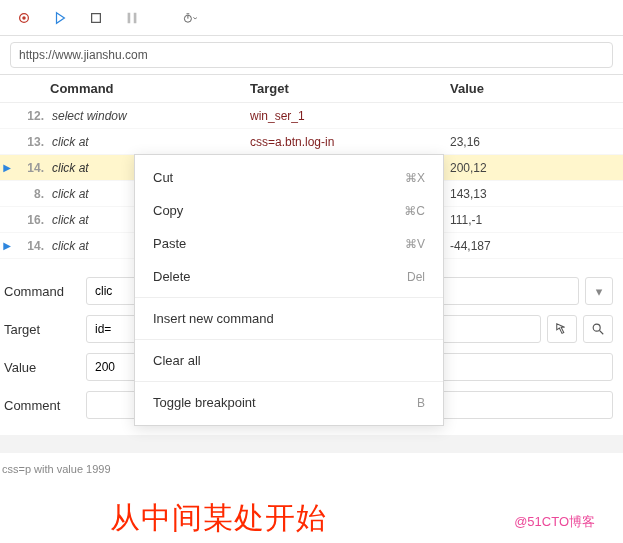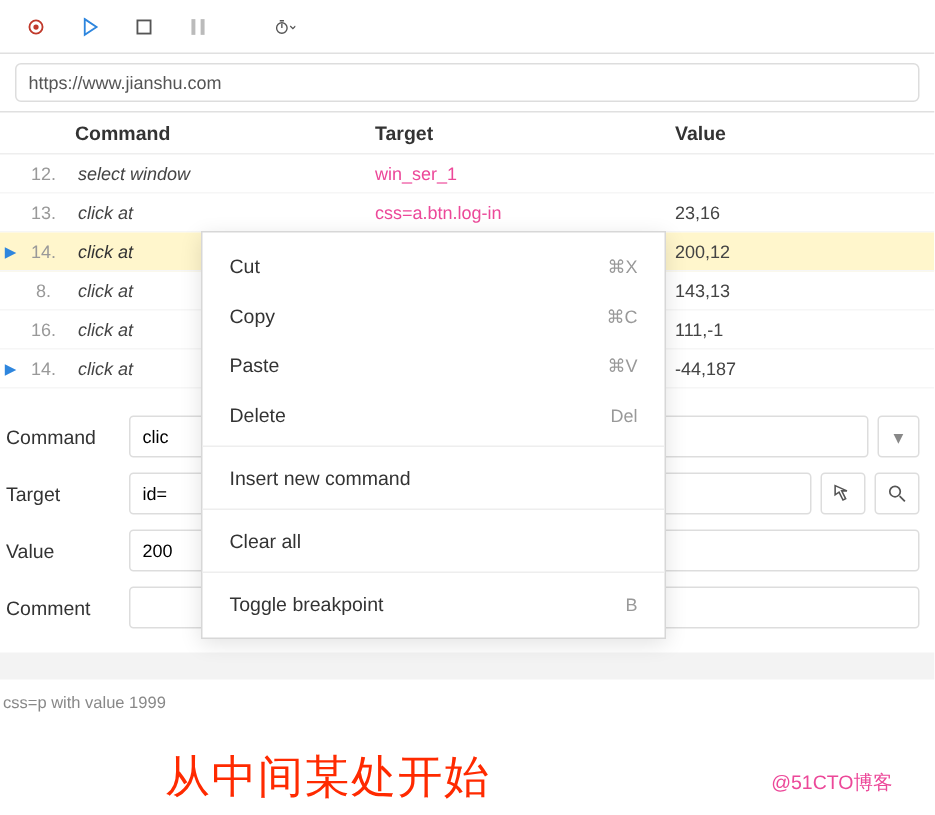--- a/index.html
+++ b/index.html
@@ -10,24 +10,24 @@
     .tbtn.play { color:#2e86de; }
     .tbtn svg { width:14px; height:14px; }
     .url-row { padding: 6px 10px; border-bottom: 1px solid #e0e0e0; }
     .url-input { width: 100%; padding: 5px 8px; border:1px solid #ddd; border-radius:4px; font-size:12px; color:#555;}
     .grid-header { display:flex; font-weight:600; font-size:13px; padding:6px 0 6px 50px; border-bottom:1px solid #eee; color:#333;}
     .col-cmd { width:200px; }
     .col-target { width:200px; }
     .col-value { flex:1; }
     .rows { max-height:164px; overflow:hidden; }
     .row { display:flex; align-items:center; font-size:12px; height:26px; border-bottom:1px solid #f6f6f6; }
-    .row .num { width:36px; text-align:center; padding-right:6px; color:#999;}
+    .row .num { width:36px; text-align:right; padding-right:6px; color:#999;font-weight:bold;}
     .row .gutter { width:14px; display:flex; align-items:center; justify-content:center;}
     .row .cmd { width:200px; font-style:italic; color:#444; padding-left:2px;}
-    .row .tgt { width:200px; color:#ec4899;}
+    .row .tgt { width:200px; color:#7f1d1d;}
     .row .val { flex:1; color:#444;}
     .row.selected { background:#fff6cc; }
     .row.selected .cmd { color:#333; }
     .bp { color:#2e86de; font-size:10px;}
     .form { padding:10px 10px 4px 2px; }
     .frow { display:flex; align-items:center; margin-bottom:10px; }
     .flabel { width:84px; font-size:13px; color:#333; padding-left:2px;}
     .finput { flex:1; padding:5px 8px; border:1px solid #ddd; border-radius:3px; font-size:12px; height:28px; background:#fff;}
     .fbtn { width:30px; height:28px; margin-left:6px; border:1px solid #ddd; border-radius:3px; background:#fff; display:flex;align-items:center;justify-content:center; cursor:pointer; color:#555;}
     .gap-bar { height:18px; background:#f3f3f3; margin-top:2px;}

